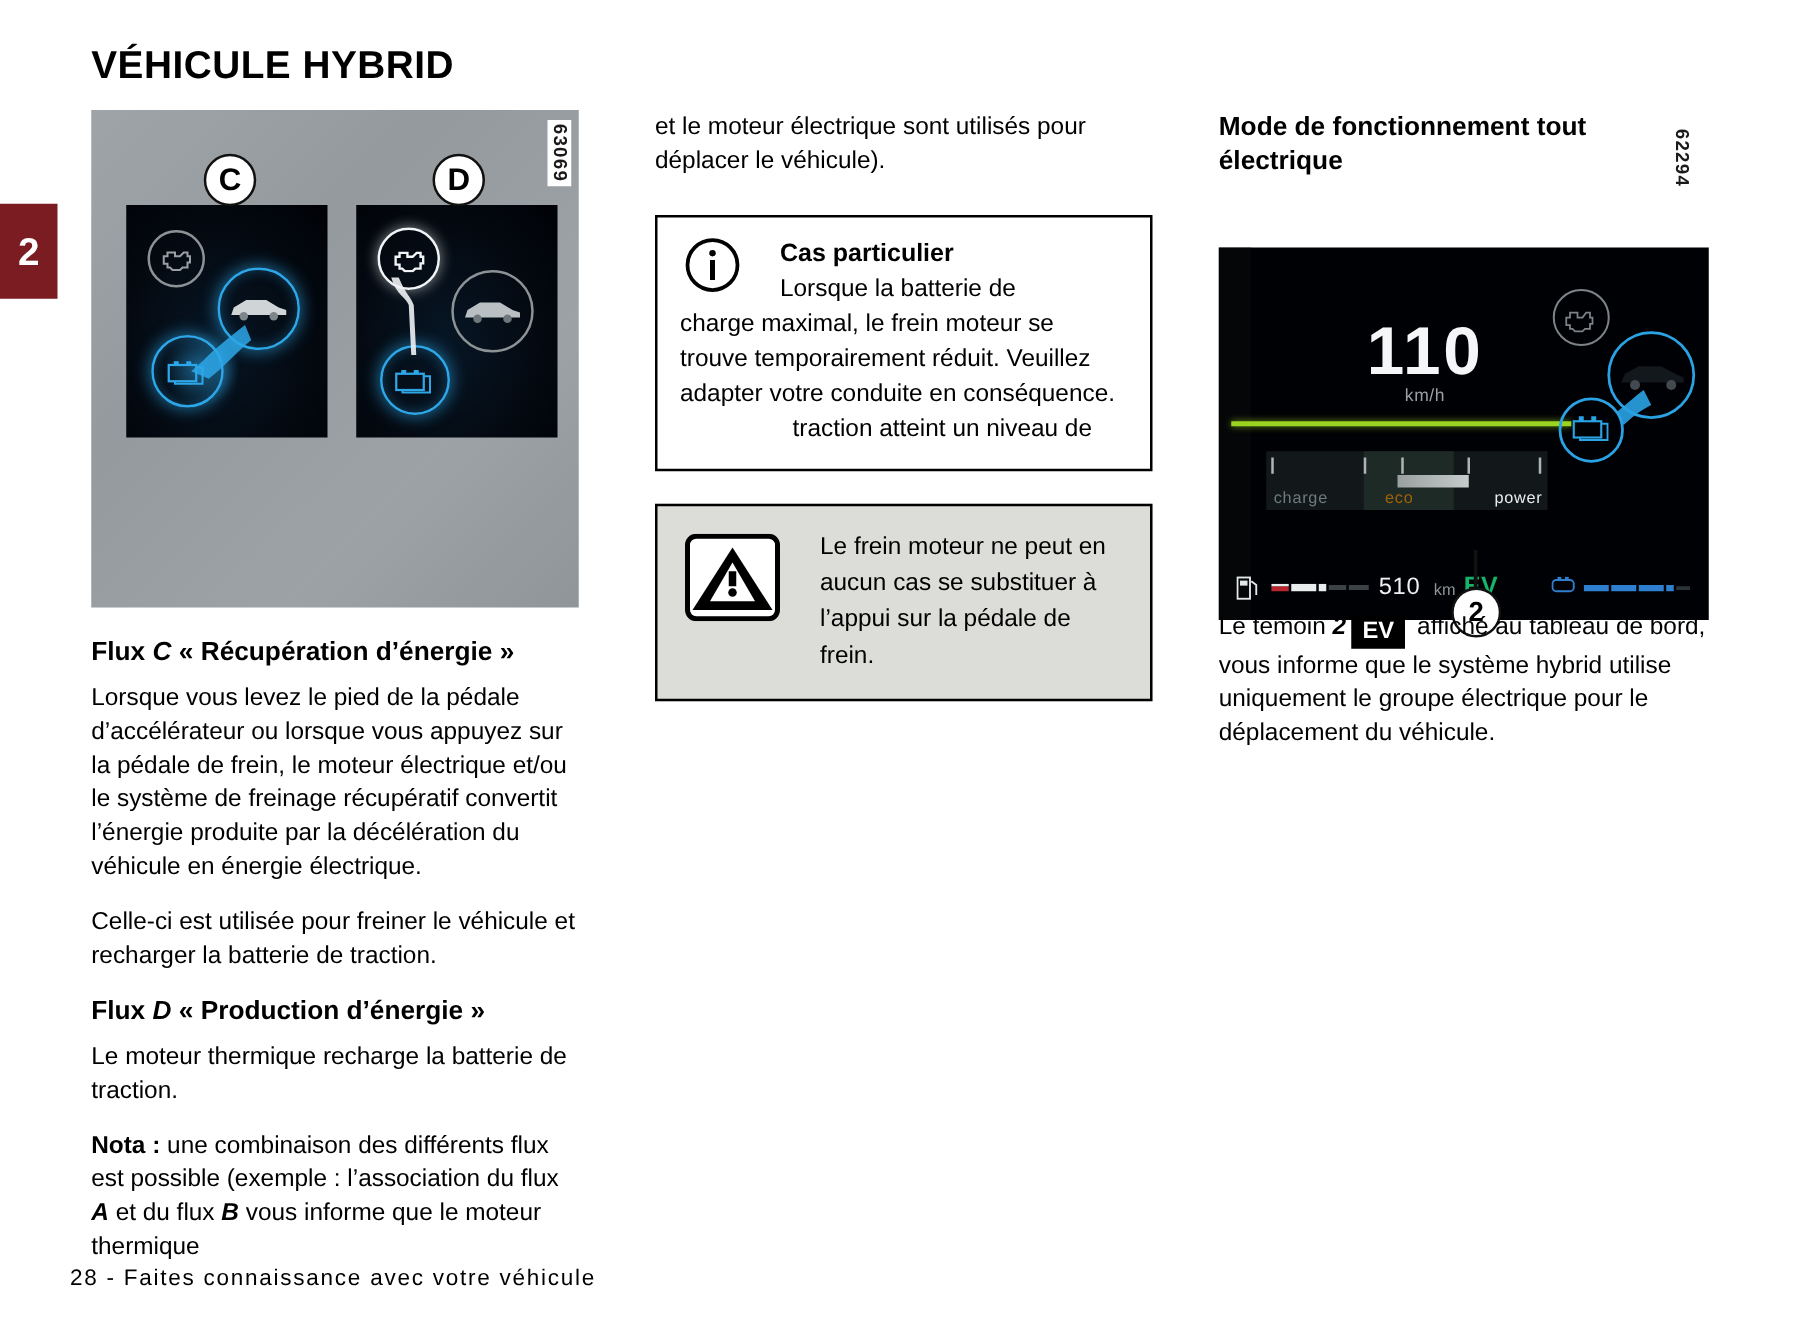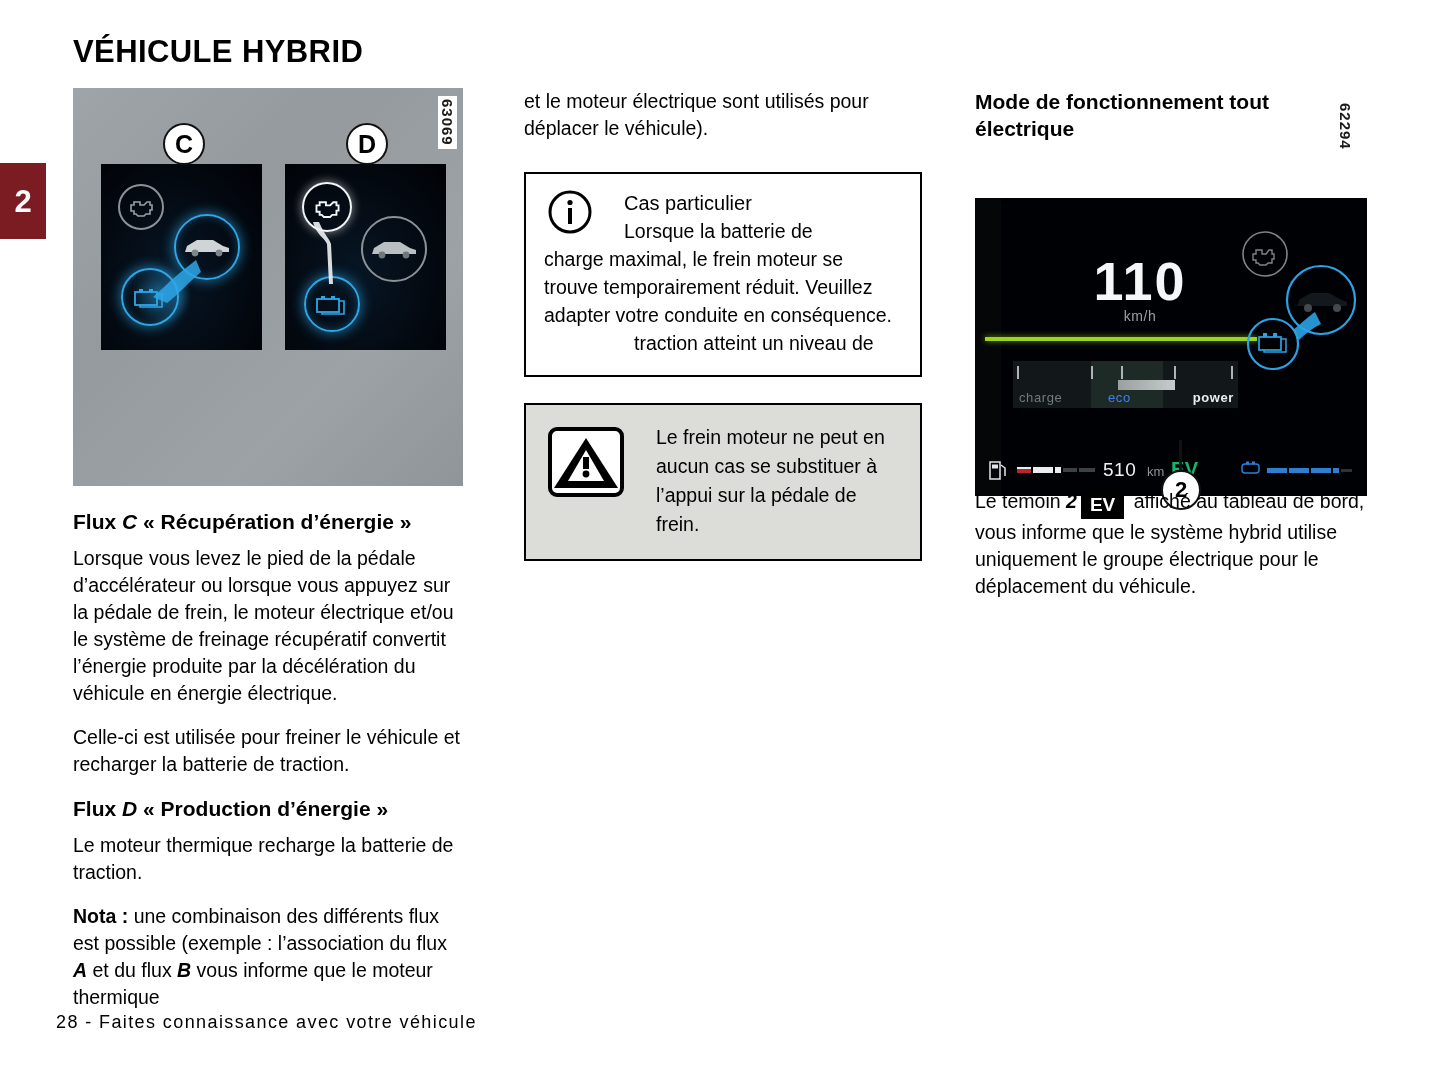--- a/index.html
+++ b/index.html
@@ -144,21 +144,21 @@
   }
   .info-box .icon-i {
     position: absolute;
     left: 22px;
     top: 16px;
     width: 44px;
     height: 44px;
   }
   .info-title {
     font-size: 20px;
-    font-weight: normal;
+    font-weight: bold;
     line-height: 27px;
     margin-left: 80px;
   }
   .info-line-indent-1 { margin-left: 80px; }
   .info-line-indent-2 { margin-left: 90px; }
   .info-text {
     font-size: 19.5px;
     line-height: 28px;
   }
 
@@ -252,22 +252,22 @@
   .gauge-bar {
     position: absolute;
     left: 105px; top: 19px;
     width: 57px; height: 10px;
     background: linear-gradient(90deg,#9aa0a0,#c6cbcb);
   }
   .gauge-lbl {
     position: absolute; bottom: 3px; font-size: 13px; letter-spacing: .6px;
   }
   .gauge-charge { left: 6px;  color: #6f7b7d; }
-  .gauge-eco    { left: 95px; color: #3b82f6; }
-  .gauge-power  { right: 4px; color: #e9edee; font-weight: bold; }
+  .gauge-eco    { left: 95px; color: #a16207; }
+  .gauge-power  { right: 4px; color: #e9edee; font-weight: normal; }
 
   .status-bar {
     position: absolute;
     left: 0; bottom: 12px;
     width: 100%; height: 26px;
   }
   .fuel-icon  { position: absolute; left: 14px; top: 1px; }
   .fuel-gauge { position: absolute; left: 42px; top: 9px; }
   .range-val  { position: absolute; left: 128px; top: 1px; color: #eef1f2; font-size: 19px; font-weight: normal; letter-spacing: .5px; }
   .range-unit { position: absolute; left: 172px; top: 6px; color: #8d9497; font-size: 13px; }

